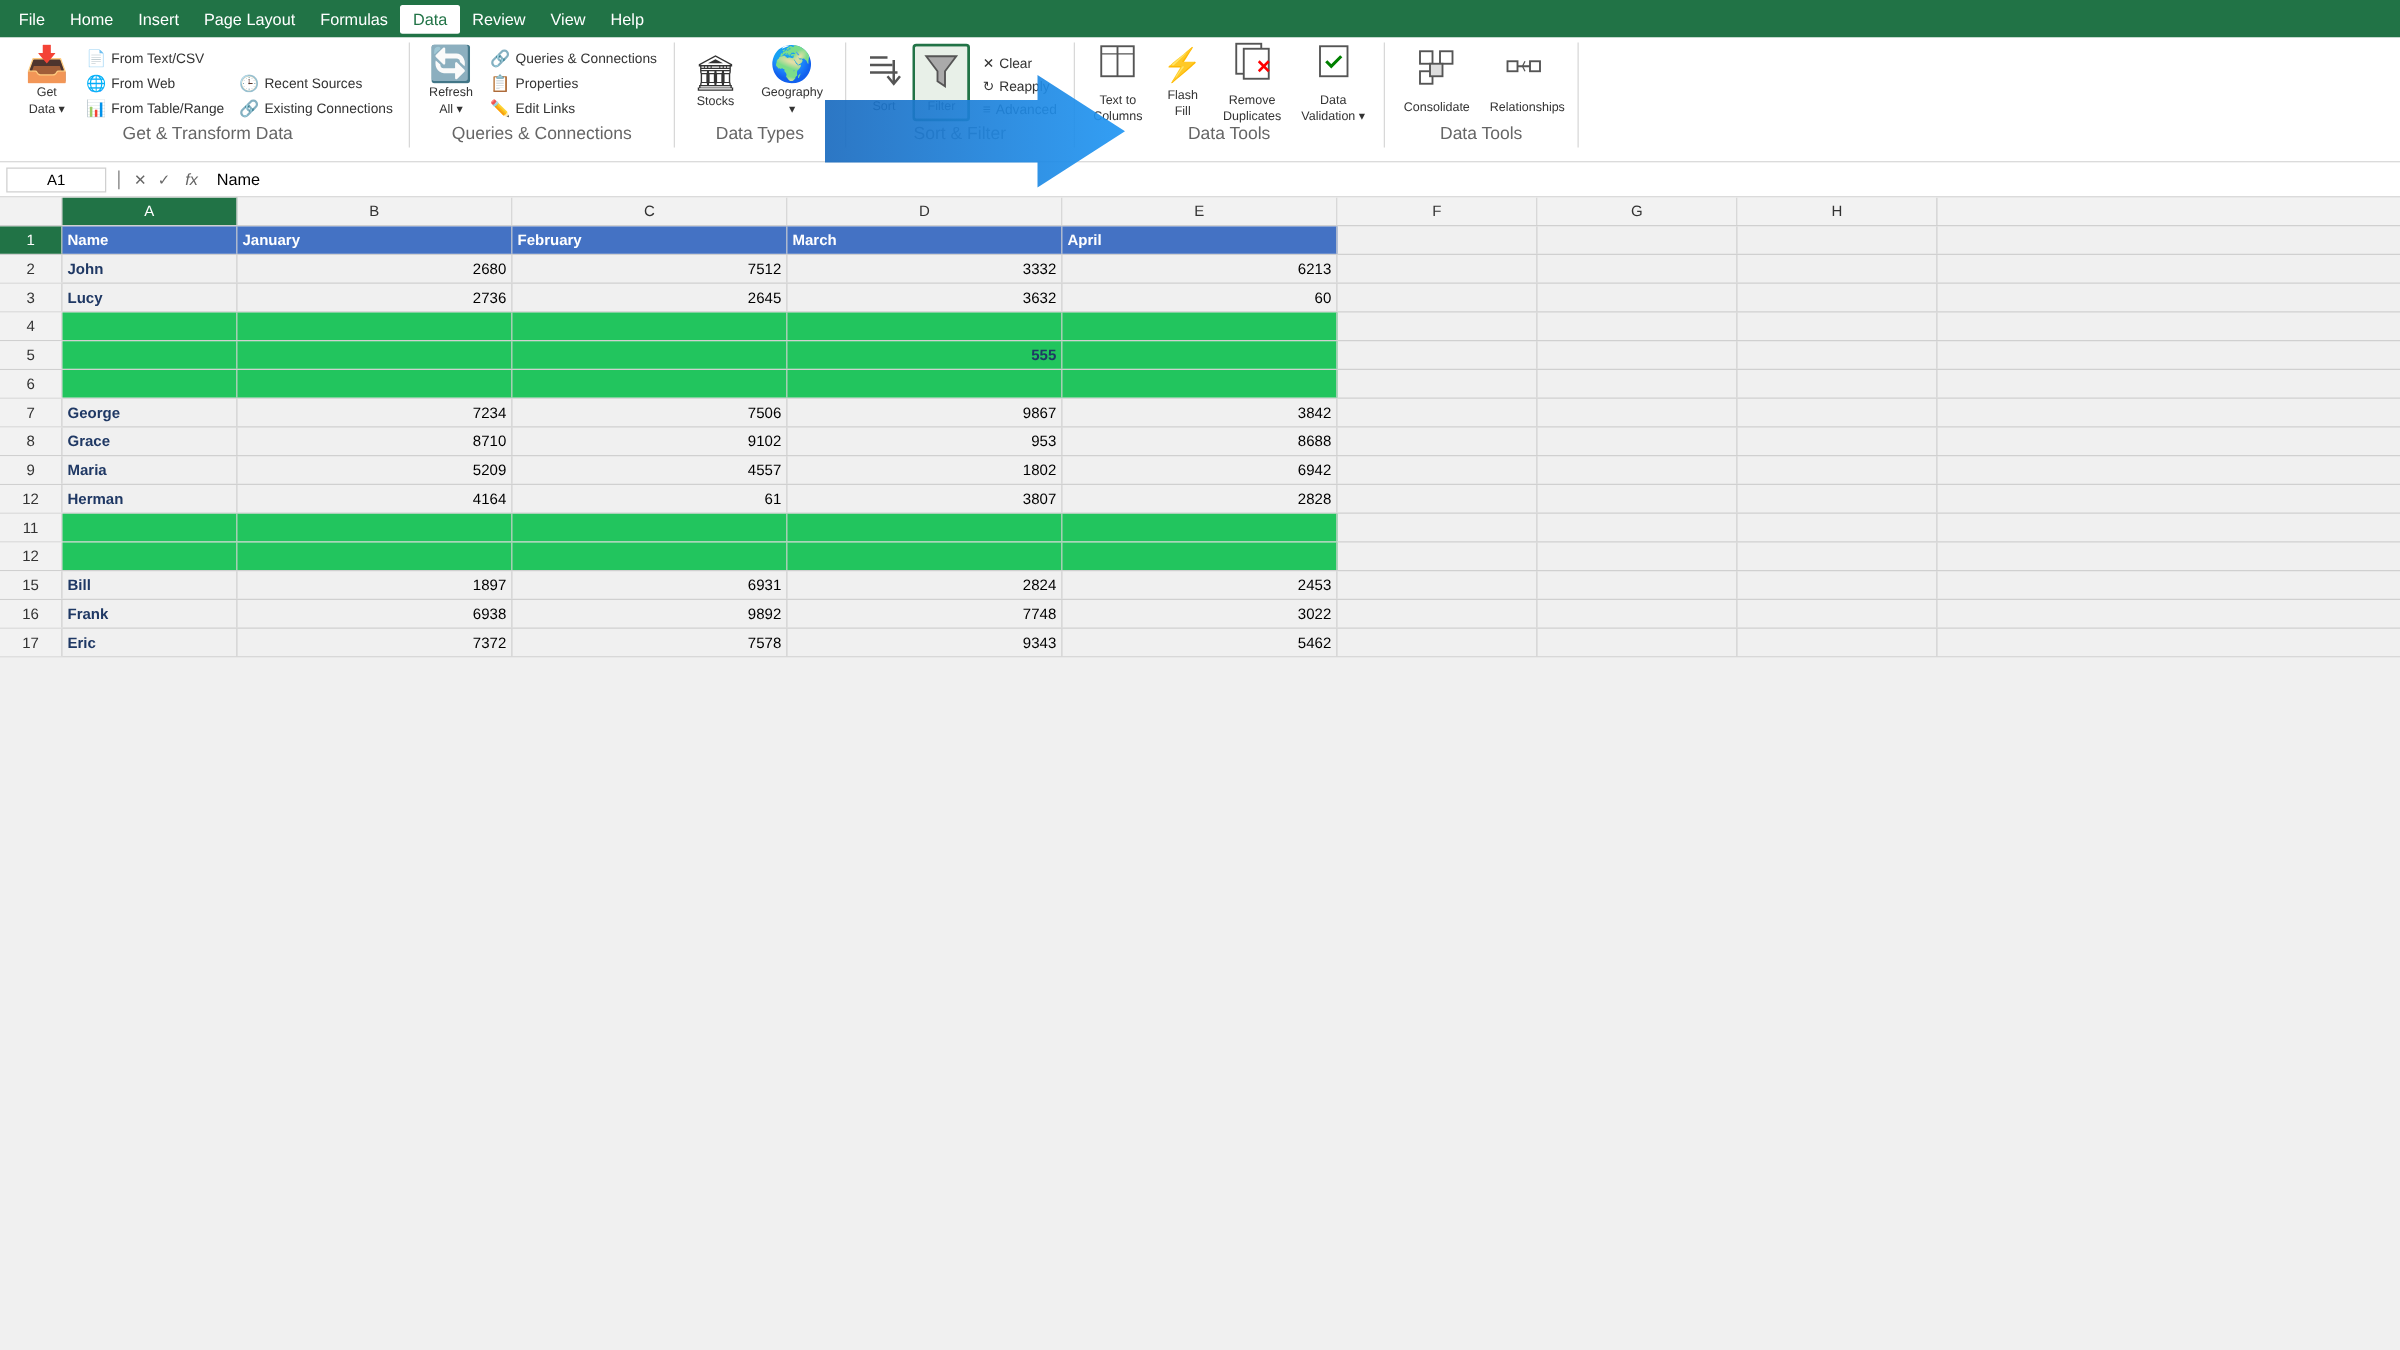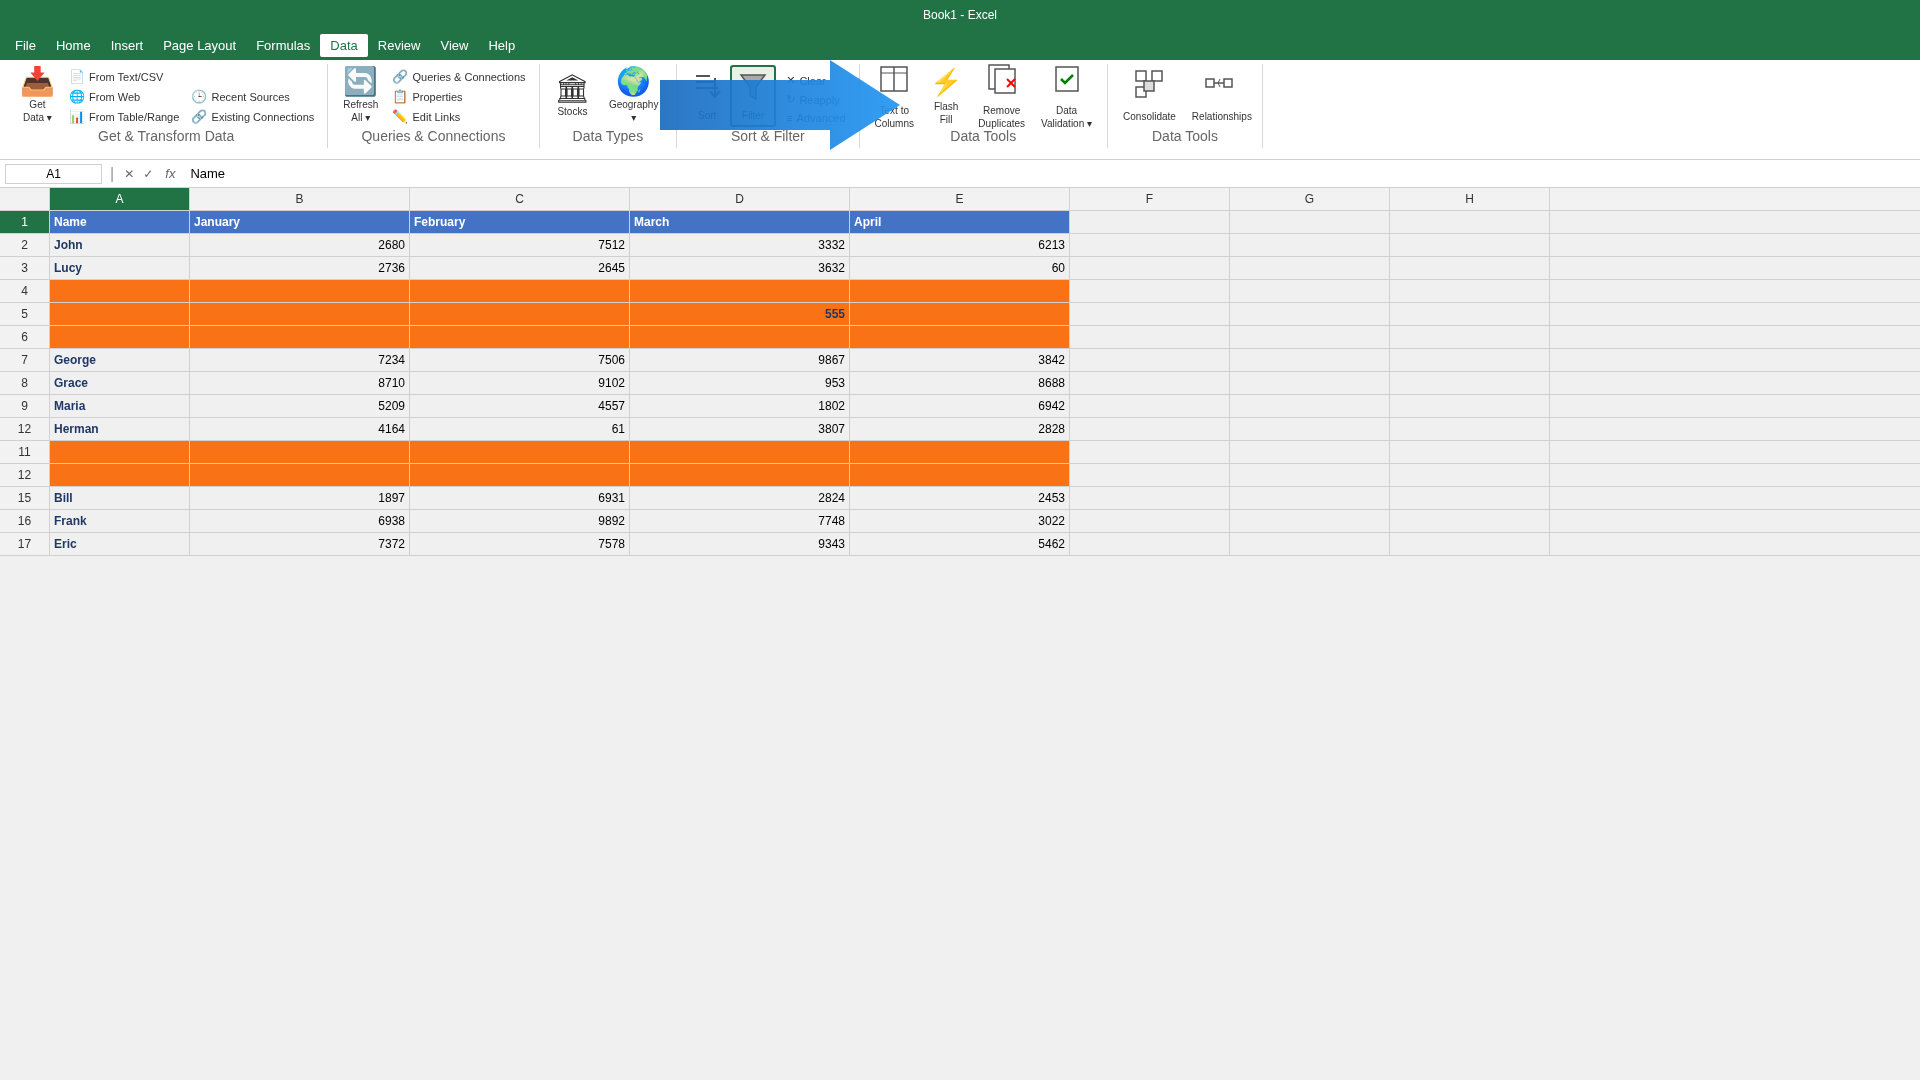--- a/index.html
+++ b/index.html
@@ -19,40 +19,40 @@
     .ribbon-content { display: flex; align-items: flex-start; padding: 0 5px; gap: 0; }
     .ribbon-group { display: flex; flex-direction: column; align-items: flex-start; border-right: 1px solid #d8d8d8; padding: 2px 8px 4px 8px; min-width: fit-content; }
     .ribbon-group-label { font-size: 14px; color: #666; text-align: center; width: 100%; margin-top: 2px; }
     .ribbon-items-row { display: flex; align-items: flex-end; gap: 2px; }
     .ribbon-btn-tall { display: flex; flex-direction: column; align-items: center; justify-content: center; cursor: pointer; padding: 4px 6px; border-radius: 2px; font-size: 10px; color: #333; text-align: center; border: 1px solid transparent; height: 60px; }
     .ribbon-btn-tall .icon { font-size: 28px; line-height: 1; }
     .ribbon-btn-tall .btn-label { font-size: 10px; line-height: 1.3; margin-top: 2px; max-width: 55px; }
 
     
     .formula-bar { height: 28px; background: white; border-bottom: 1px solid #d0d0d0; display: flex; align-items: center; padding: 0 5px; gap: 5px; }
-    .cell-ref { width: 97px; border: 1px solid #d0d0d0; padding: 2px 5px; font-size: 12px; text-align: center; }
+    .cell-ref { width: 80px; border: 1px solid #d0d0d0; padding: 2px 5px; font-size: 12px; text-align: center; }
     .formula-input { flex: 1; border: none; outline: none; font-size: 13px; padding: 2px 5px; }
     .fx-label { color: #666; font-style: italic; font-size: 13px; padding: 0 5px; }
 
     
     .spreadsheet-container { display: flex; flex-direction: column; height: calc(1080px - 30px - 30px - 100px - 28px); overflow: hidden; }
     .col-headers { display: flex; background: #f2f2f2; border-bottom: 1px solid #d0d0d0; }
     .row-num-header { width: 50px; min-width: 50px; background: #f2f2f2; border-right: 1px solid #d0d0d0; height: 22px; }
     .col-header { height: 22px; display: flex; align-items: center; justify-content: center; border-right: 1px solid #d0d0d0; font-size: 12px; color: #333; font-weight: normal; background: #f2f2f2; cursor: pointer; }
     .col-header.selected { background: #217346; color: white; }
 
     .rows-container { display: flex; flex-direction: column; overflow-y: auto; }
     .spreadsheet-row { display: flex; border-bottom: 1px solid #d0d0d0; }
     .row-num { width: 50px; min-width: 50px; background: #f2f2f2; border-right: 1px solid #d0d0d0; display: flex; align-items: center; justify-content: center; font-size: 12px; color: #333; height: 22px; }
     .row-num.selected { background: #217346; color: white; }
     .cell { height: 22px; display: flex; align-items: center; border-right: 1px solid #d0d0d0; font-size: 12px; padding: 0 4px; overflow: hidden; white-space: nowrap; }
     .cell.text-cell { color: #1f3864; font-weight: bold; }
     .cell.num-cell { justify-content: flex-end; }
     .cell.header-cell { background: #4472c4; color: white; font-weight: bold; }
-    .cell.blue-bg { background: #f97316; }
+    .cell.blue-bg { background: #22c55e; }
 
     
     .w-a { width: 140px; min-width: 140px; }
     .w-b { width: 220px; min-width: 220px; }
     .w-c { width: 220px; min-width: 220px; }
     .w-d { width: 220px; min-width: 220px; }
     .w-e { width: 220px; min-width: 220px; }
     .w-f { width: 160px; min-width: 160px; }
     .w-g { width: 160px; min-width: 160px; }
     .w-h { width: 160px; min-width: 160px; }
@@ -68,23 +68,20 @@
       pointer-events: none;
     }
     .ribbon-sm-btn { display: flex; align-items: center; gap: 4px; cursor: pointer; padding: 1px 4px; border-radius: 2px; font-size: 11px; color: #333; white-space: nowrap; border: 1px solid transparent; }
     .ribbon-sm-btn .sm-icon { font-size: 13px; }
   </style>
 </head>
 <body>
 
 <div style="position:relative; width:1920px; height:1080px;">
 
-  <div class="title-bar">
-    <span class="title-bar-title">Book1 - Excel</span>
-  </div>
 
   <div class="menu-bar">
     <span class="menu-item">File</span>
     <span class="menu-item">Home</span>
     <span class="menu-item">Insert</span>
     <span class="menu-item">Page Layout</span>
     <span class="menu-item">Formulas</span>
     <span class="menu-item active">Data</span>
     <span class="menu-item">Review</span>
     <span class="menu-item">View</span>

